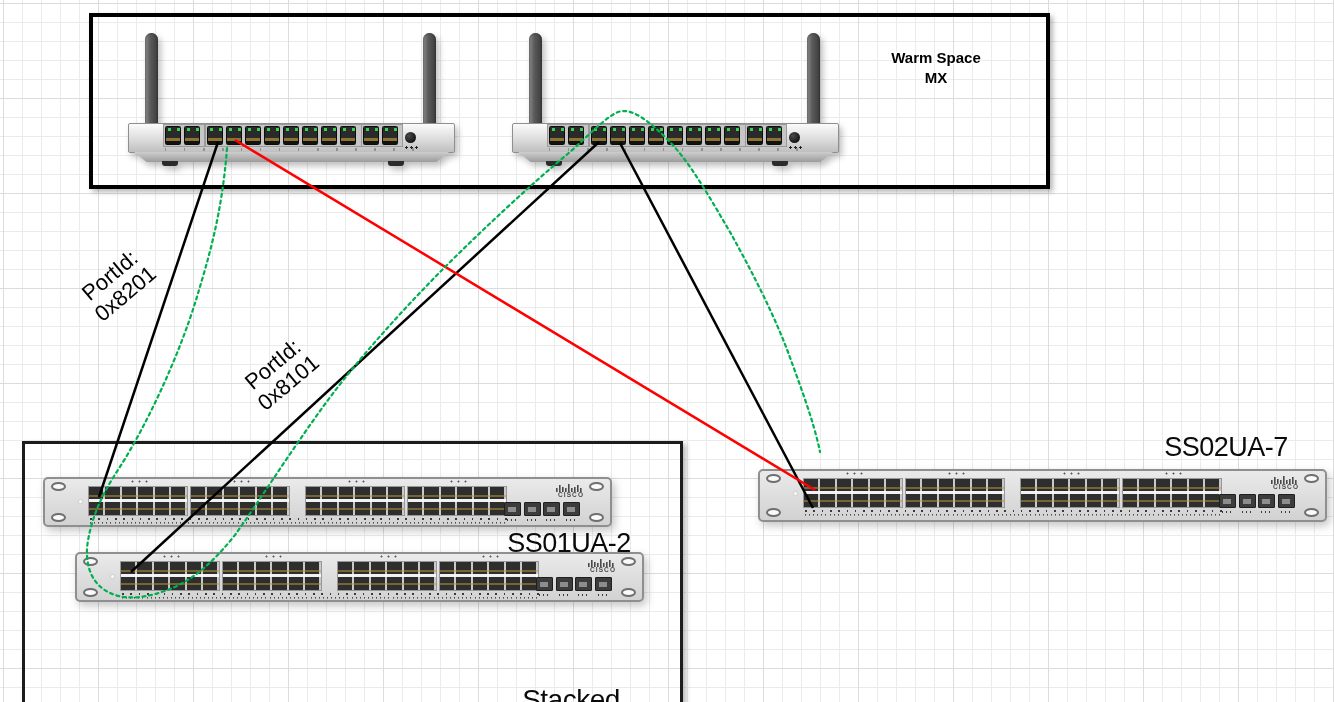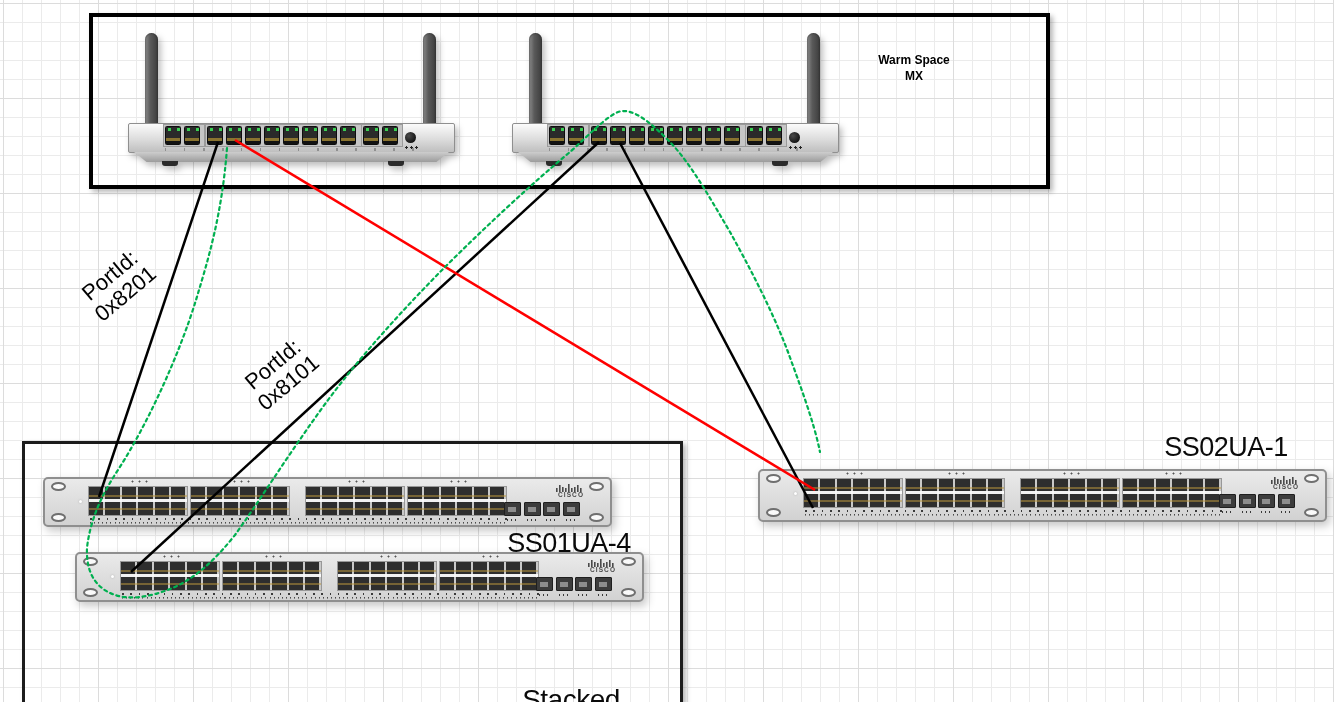--- a/index.html
+++ b/index.html
@@ -62,22 +62,22 @@
   .sfp{position:absolute;top:25px;width:17px;height:14px;background:#3c3c3c;border:1px solid #1f1f1f;border-radius:1px;box-sizing:border-box;}
   .sfp::after{content:"";position:absolute;left:3px;top:4px;width:8px;height:5px;background:#8d8d8d;}
   .sfp::before{content:"";position:absolute;left:2px;top:16px;width:11px;height:2px;
     background:repeating-linear-gradient(90deg,#3a3a3a 0 1.4px,transparent 1.4px 4px);}
   .cisco{position:absolute;left:508px;top:7px;width:40px;height:17px;text-align:center;}
   .cisco svg{display:block;margin:0 auto;}
   .cisco .txt{font-size:6.5px;font-weight:bold;letter-spacing:1.1px;color:#4a4a4a;line-height:1;}
   
   .devlbl{position:absolute;transform:translate(-50%,-50%);font-size:27px;letter-spacing:-0.5px;color:#0a0a0a;white-space:nowrap;z-index:5;}
   #lbl-stacked{font-size:28px;}
-  .warmlbl{position:absolute;left:914px;top:68px;transform:translate(-50%,-50%);text-align:center;
-    font-size:12px;font-weight:bold;color:#000;line-height:1.35;z-index:5;white-space:nowrap;
+  .warmlbl{position:absolute;left:936px;top:68px;transform:translate(-50%,-50%);text-align:center;
+    font-size:15px;font-weight:bold;color:#000;line-height:1.35;z-index:5;white-space:nowrap;
     text-shadow:0 0 2px #fff,1px 1px 0 #fff,-1px -1px 0 #fff,1px -1px 0 #fff,-1px 1px 0 #fff;}
   .linklbl{position:absolute;transform:translate(-50%,-50%) rotate(-40deg);text-align:center;
     font-size:22px;color:#000;line-height:1.1;white-space:nowrap;z-index:6;}
   #links-svg{position:absolute;left:0;top:0;width:1334px;height:702px;z-index:10;pointer-events:none;}
 </style>
 </head>
 <body>
 
 <div id="canvas">
 
@@ -243,22 +243,22 @@
             <rect x="15" y="4" width="1.6" height="4"></rect>
             <rect x="18" y="3" width="1.6" height="5"></rect>
             <rect x="21" y="1" width="1.6" height="7"></rect>
             <rect x="24" y="4" width="1.6" height="4"></rect>
           </g>
       </svg>
       <div class="txt">CISCO</div>
     </div>
   </div>
 
-  <div class="devlbl" style="left:569px;top:543px;">SS01UA-4</div>
-  <div class="devlbl" style="left:1226px;top:447px;">SS02UA-1</div>
+  <div class="devlbl" style="left:569px;top:543px;">SS01UA-2</div>
+  <div class="devlbl" style="left:1226px;top:447px;">SS02UA-7</div>
   <div class="devlbl" id="lbl-stacked" style="left:571px;top:700px;">Stacked</div>
 
   <div class="linklbl" style="left:118px;top:285px;">
     <div>PortId:</div>
     <div>0x8201</div>
   </div>
   <div class="linklbl" style="left:281px;top:374px;">
     <div>PortId:</div>
     <div>0x8101</div>
   </div>

